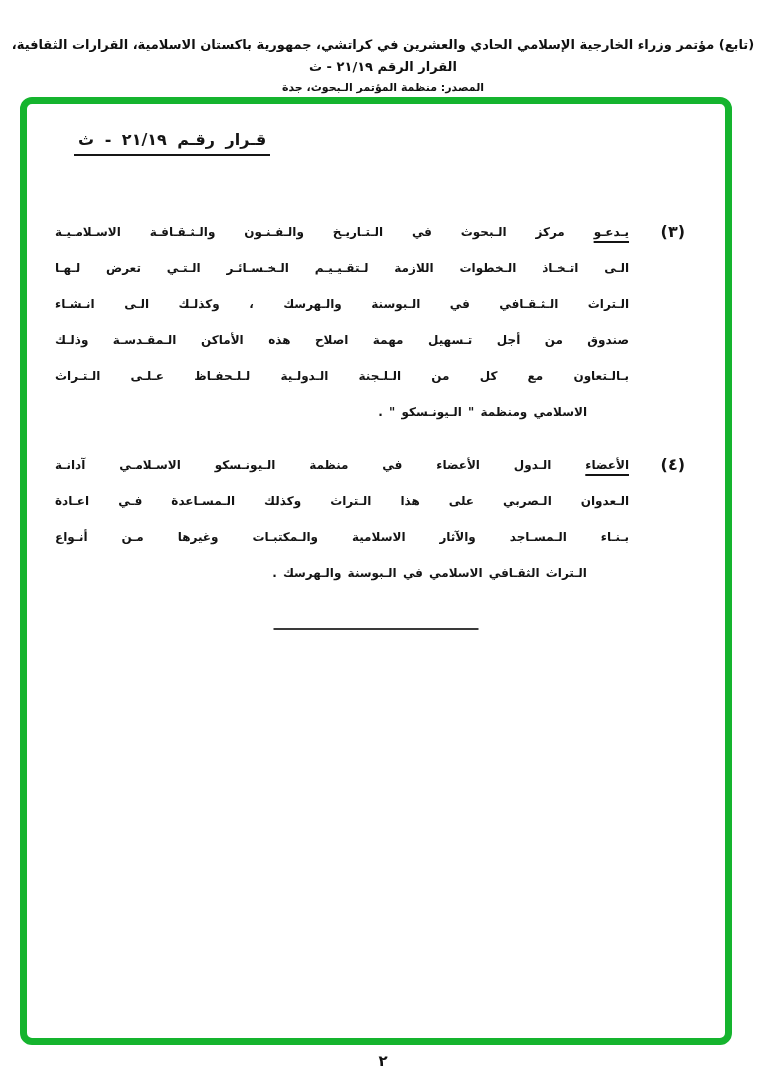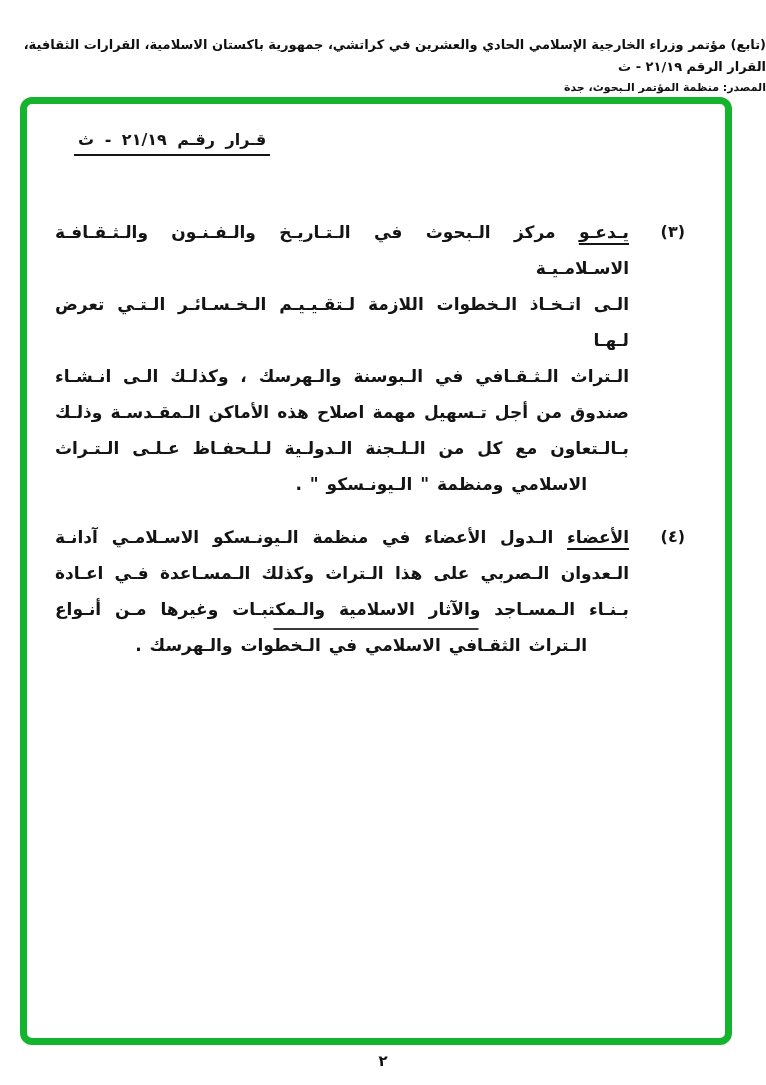--- a/index.html
+++ b/index.html
@@ -14,20 +14,21 @@
     position: relative;
     width: 766px; height: 1085px;
     background: #ffffff;
     color: #111111;
   }
 
   
   .header {
     position: absolute;
     top: 34px; left: 0; right: 0;
+    text-align: center;
     direction: rtl;
   }
   .header-line1 {
     font-size: 13px;
     font-weight: bold;
     color: #101010;
     letter-spacing: 0;
     line-height: 22px;
   }
   .header-line2 {
@@ -80,21 +81,21 @@
     font-weight: bold;
     line-height: 36px;
     text-align: right;
     color: #141414;
   }
   .para-body {
     flex: 1 1 auto;
     margin-right: 8px;
   }
   .line {
-    font-size: 17px;
+    font-size: 12px;
     font-weight: bold;
     color: #141414;
     line-height: 36px;
     white-space: normal;
     text-align: justify;
     text-align-last: justify;
     word-spacing: 2px;
   }
   .line.last {
     text-align: right;
@@ -155,21 +156,21 @@
           <div class="line last">الاسلامي ومنظمة " الـيونـسكو " .</div>
         </div>
       </div>
 
       <div class="paragraph">
         <div class="para-marker">(٤)</div>
         <div class="para-body">
           <div class="line"><span class="lead-underline">الأعضاء</span> <span>الـدول الأعضاء في منظمة الـيونـسكو الاسـلامـي آدانـة</span></div>
           <div class="line">الـعدوان الـصربي على هذا الـتراث وكذلك الـمسـاعدة فـي اعـادة</div>
           <div class="line">بـنـاء الـمسـاجد والآثار الاسلامية والـمكتبـات وغيرها مـن أنـواع</div>
-          <div class="line last">الـتراث الثقـافي الاسلامي في الـخطوات والـهرسك .</div>
+          <div class="line last">الـتراث الثقـافي الاسلامي في الـبوسنة والـهرسك .</div>
         </div>
       </div>
 
     </div>
 
     <div class="divider"></div>
 
   </div>
 
   <div class="page-number">٢</div>

